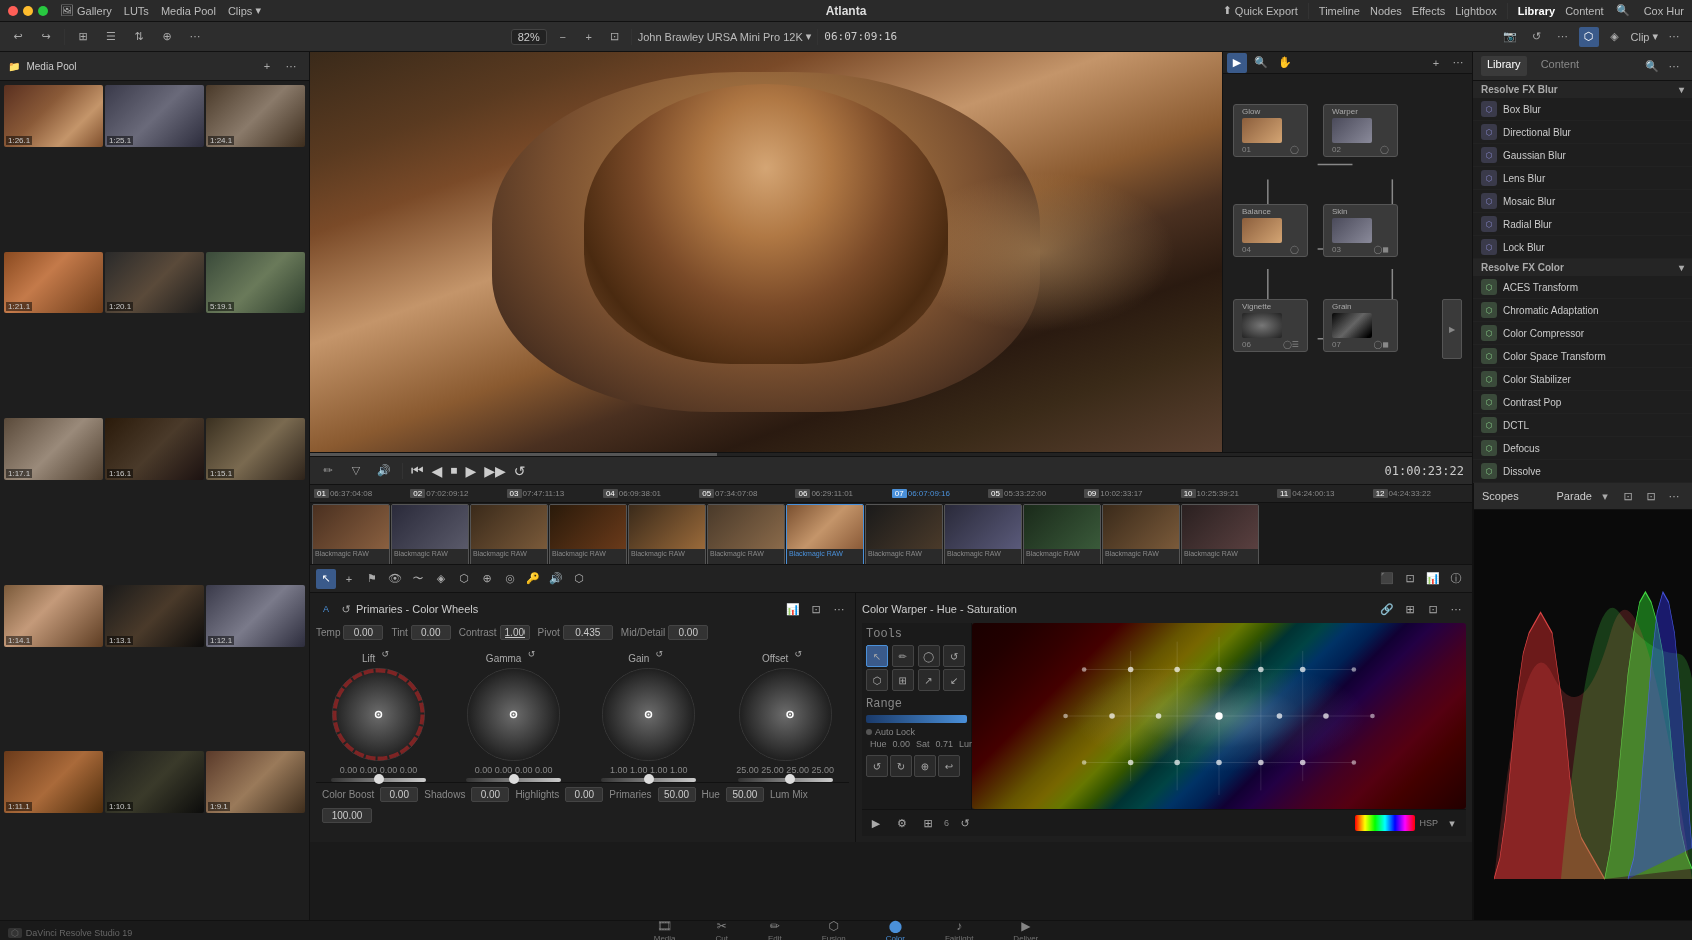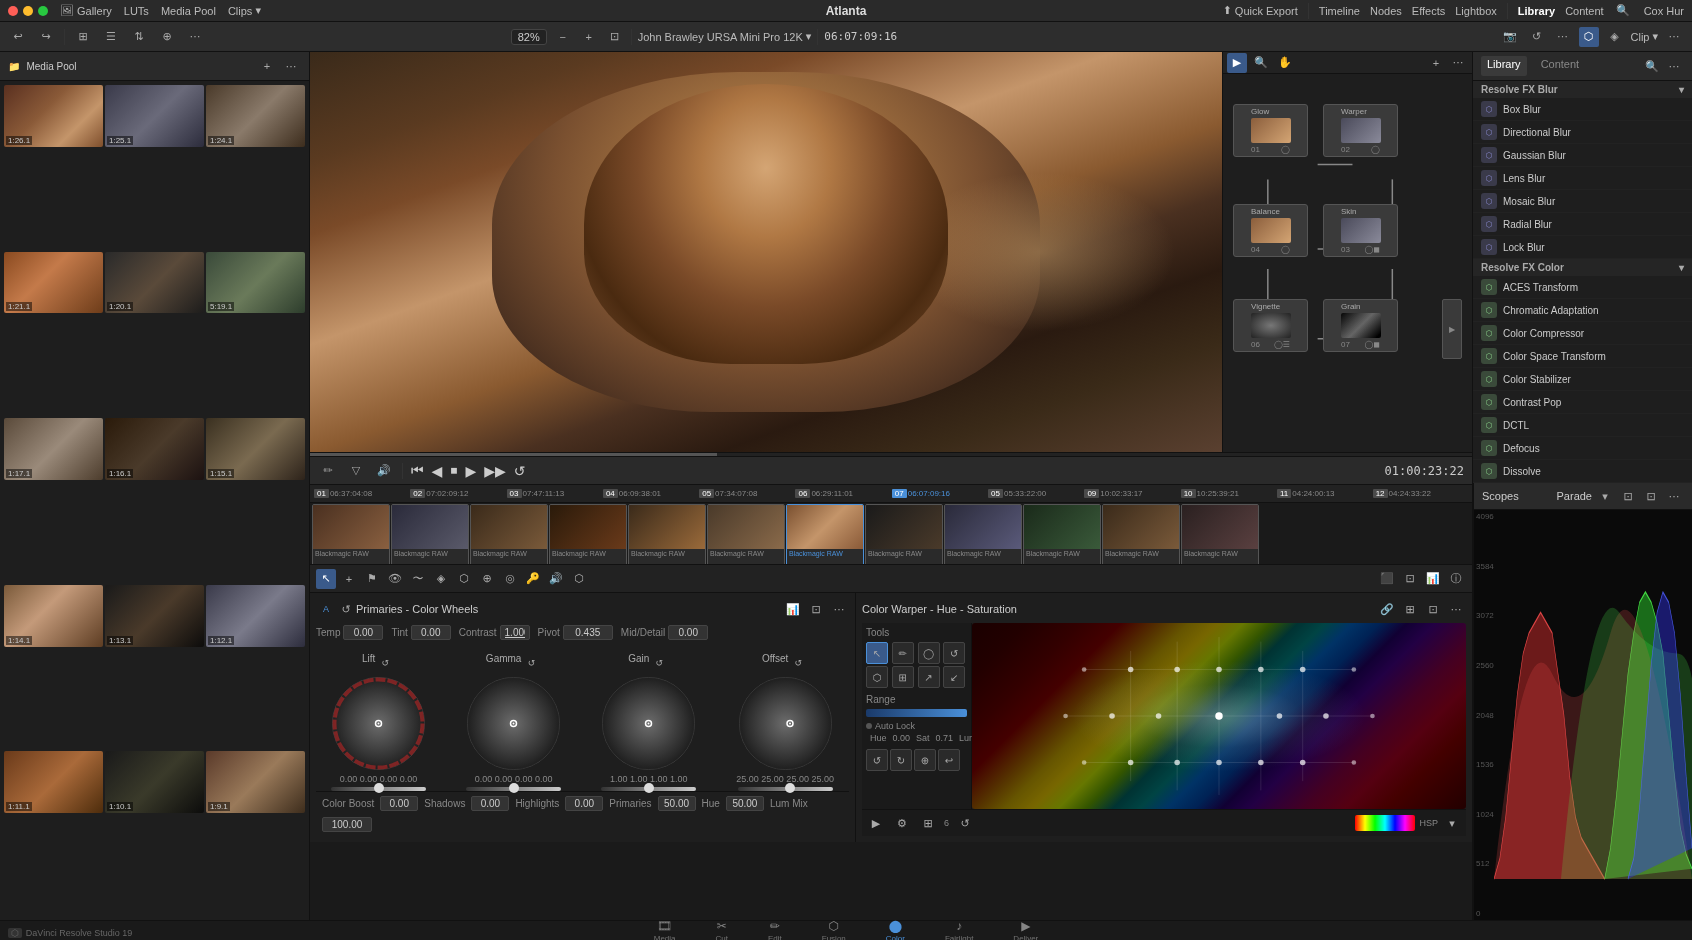--- a/index.html
+++ b/index.html
@@ -166,21 +166,21 @@
     .node-editor-content {
       width: 100%;
       height: 100%;
       position: relative;
     }
     .node-box {
       position: absolute;
       background: #3a3a3a;
       border: 1px solid #555;
       border-radius: 3px;
-      padding: 2px 17px;
+      padding: 2px 8px;
       font-size: 9px;
       color: #ccc;
       cursor: pointer;
       min-width: 50px;
     }
     .node-label { font-size: 8px; color: #aaa; }
     .node-thumb { width: 40px; height: 25px; background: #555; border-radius: 2px; margin: 2px 0; }
     .node-thumb.warm { background: linear-gradient(135deg, #8B5E3C, #D4A574); }
     .node-thumb.cool { background: linear-gradient(135deg, #4a4a5a, #8a8a9a); }
     
@@ -294,22 +294,21 @@
     .wheel-container {
       display: flex;
       flex-direction: column;
       align-items: center;
       gap: 3px;
     }
     .wheel-label {
       font-size: 10px;
       color: #aaa;
       display: flex;
-      align-items: flex-start;
-      margin-top: 9px;
+      align-items: flex-end;
     }
     .wheel-canvas {
       width: 95px;
       height: 95px;
       border-radius: 50%;
       position: relative;
       overflow: hidden;
     }
     .wheel-values { font-size: 9px; color: #888; text-align: center; }
     .wheel-slider {
@@ -564,21 +563,21 @@
     }
     .clip-badge.active { background: #4a90d9; }
 
     
     .warper-header {
       display: flex;
       align-items: center;
       justify-content: space-between;
       margin-bottom: 4px;
     }
-    .tools-section-label { font-size: 10px; color: #888; margin-bottom: 4px; }
+    .tools-section-label { font-size: 12px; color: #888; margin-bottom: 4px; font-family: Liberation Mono, monospace; }
     .tools-grid { display: grid; grid-template-columns: repeat(4, 1fr); gap: 2px; margin-bottom: 6px; }
     .tool-btn {
       width: 22px;
       height: 22px;
       background: #2a2a2a;
       border: 1px solid #444;
       border-radius: 2px;
       display: flex;
       align-items: center;
       justify-content: center;
@@ -1343,31 +1342,20 @@
         <span>Scopes</span>
         <div style="display:flex;gap:3px;align-items:center">
           <span style="color:#ccc;cursor:pointer">Parade</span>
           <div class="icon-btn">▾</div>
           <div class="icon-btn">⊡</div>
           <div class="icon-btn">⊡</div>
           <div class="icon-btn">⋯</div>
         </div>
       </div>
       <div class="scope-display">
-        <div class="scope-labels">
-          <span class="scope-label">4096</span>
-          <span class="scope-label">3584</span>
-          <span class="scope-label">3072</span>
-          <span class="scope-label">2560</span>
-          <span class="scope-label">2048</span>
-          <span class="scope-label">1536</span>
-          <span class="scope-label">1024</span>
-          <span class="scope-label">512</span>
-          <span class="scope-label">0</span>
-        </div>
 
         <svg style="position:absolute;left:20px;top:0;width:calc(100% - 20px);height:100%" viewBox="0 0 340 200" preserveAspectRatio="none">
 
           <path d="M0,180 L10,170 L20,150 L30,120 L40,90 L50,70 L60,60 L70,55 L80,50 L90,55 L100,60 L110,80 L120,100 L130,130 L140,150 L150,160 L160,165 L170,170 L180,175 L190,180" fill="rgba(255,50,50,0.4)" stroke="rgba(255,80,80,0.8)" stroke-width="1"></path>
 
           <path d="M190,180 L200,165 L210,140 L220,110 L230,80 L240,60 L250,45 L260,40 L270,45 L280,55 L290,70 L300,100 L310,130 L320,155 L330,168 L340,175" fill="rgba(50,255,50,0.4)" stroke="rgba(80,255,80,0.8)" stroke-width="1"></path>
 
           <path d="M0,180 Q50,50 100,80 T200,60 T340,180" fill="rgba(255,80,80,0.2)" stroke="none"></path>
           <path d="M115,180 Q165,30 215,50 T315,70 T340,180" fill="rgba(80,255,80,0.2)" stroke="none"></path>
 

